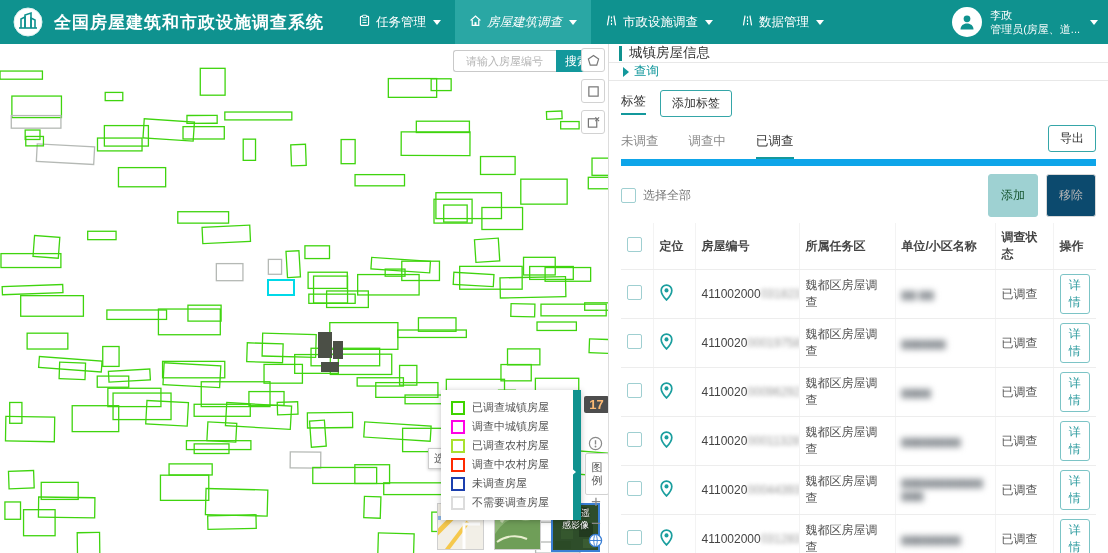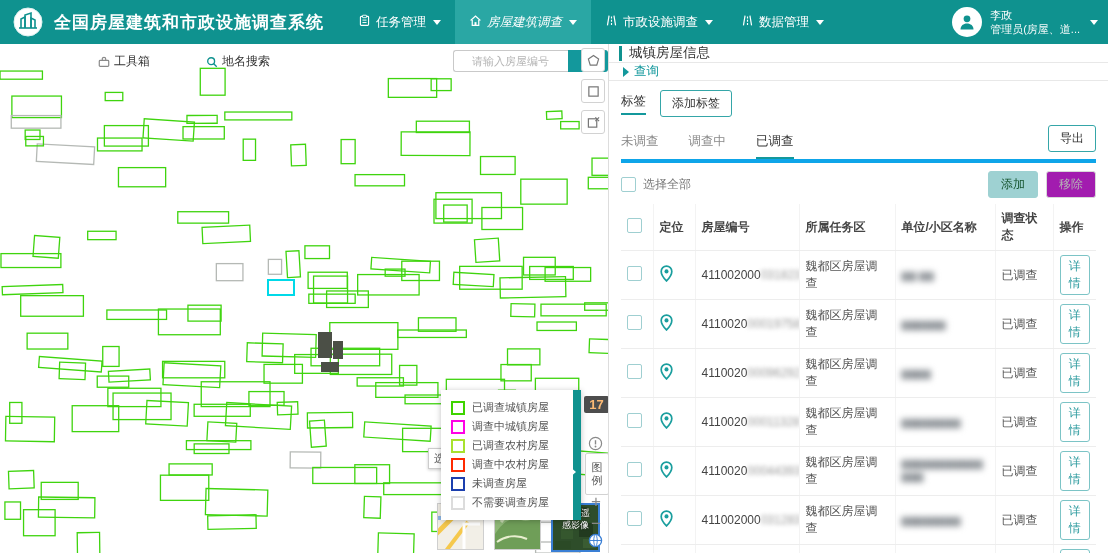--- a/index.html
+++ b/index.html
@@ -21,21 +21,21 @@
   .map{position:relative;width:608px;flex:0 0 608px;border-right:1px solid #ddd;background:#fff;overflow:hidden;}
   .map svg.canvas{position:absolute;left:0;top:0;}
   
   .map-topbar{position:absolute;top:9px;left:0;width:100%;display:flex;align-items:center;z-index:5;}
   .mt{display:flex;align-items:center;gap:4px;color:#333;font-size:12px;cursor:pointer;background:rgba(255,255,255,.0);}
   .mt-toolbox{margin-left:98px;}
   .mt-place{margin-left:56px;}
   .mt-filter{margin-left:216px;}
   .map-search{position:absolute;top:6px;left:453px;display:flex;z-index:5;}
   .map-search input{width:78px;height:20px;border:1px solid #c9c9c9;border-right:none;border-radius:3px 0 0 3px;
-    padding:0 18px;font-size:11px;color:#333;outline:none;font-family:inherit;}
+    padding:0 12px;font-size:11px;color:#333;outline:none;font-family:inherit;}
   .map-search input::placeholder{color:#b5b5b5;}
   .map-search button{height:22px;border:none;background:#13989c;color:#fff;font-size:12px;padding:0 9px;
     border-radius:0 3px 3px 0;cursor:pointer;font-family:inherit;}
   .draw-tools{position:absolute;top:4px;right:3px;display:flex;flex-direction:column;gap:7px;z-index:5;}
   .draw-tools .tool{width:22px;height:22px;background:#fff;border:1px solid #d2d2d2;border-radius:3px;
     display:flex;align-items:center;justify-content:center;cursor:pointer;}
   
   .tooltip-partial{position:absolute;left:428px;top:404px;background:#fff;border:1px solid #ccc;box-shadow:0 1px 3px rgba(0,0,0,.2);
     padding:2px 5px;font-size:11px;color:#555;z-index:5;}
   .legend-pop{position:absolute;left:441px;top:346px;width:122px;background:#fff;border-right:8px solid #0f928f;
@@ -66,30 +66,30 @@
   .p-title-bar{width:3px;height:15px;background:#0f928f;}
   .p-title-text{font-size:13.5px;color:#333;}
   .p-query{display:flex;align-items:center;gap:5px;height:38px;padding-left:14px;border-bottom:1px solid #e8e8e8;
     color:#13989c;font-size:12.5px;cursor:pointer;}
   .q-arrow{width:0;height:0;border-top:5px solid transparent;border-bottom:5px solid transparent;border-left:6px solid #13989c;}
   .p-body{padding:0 12px;position:relative;flex:1;display:flex;flex-direction:column;}
   .tag-row{display:flex;align-items:center;gap:14px;margin-top:9px;}
   .tag-label{font-size:12.5px;color:#333;padding-bottom:3px;border-bottom:2px solid #13989c;cursor:pointer;}
   .btn-outline{background:#fff;border:1px solid #35a6a8;color:#333;font-size:12px;padding:4px 11px;border-radius:3px;
     cursor:pointer;font-family:inherit;}
-  .tabs-row{display:flex;align-items:flex-end;margin-top:10px;border-bottom:4px solid #0ea5e9;position:relative;}
+  .tabs-row{display:flex;align-items:flex-end;margin-top:10px;border-bottom:7px solid #0ea5e9;position:relative;}
   .tab{padding:6px 0 7px;margin-right:30px;font-size:12.5px;color:#8a8a8a;cursor:pointer;border-bottom:2px solid transparent;}
   .tab.active{color:#333;border-bottom:2px solid #13989c;}
   .export-btn{position:absolute;right:0;top:-2px;}
   .select-row{display:flex;align-items:center;margin:8px 0 6px;}
   .cb{width:13px;height:13px;border:1px solid #9fcfd1;border-radius:2px;background:#fff;display:inline-block;cursor:pointer;}
   .select-row .lbl{margin-left:7px;color:#777;font-size:12px;}
   .select-actions{margin-left:auto;display:flex;gap:8px;}
   .btn-add{background:#9ed1d2;border:1px solid #9ed1d2;color:#14532d;font-size:12px;padding:4px 12px;border-radius:3px;cursor:pointer;font-family:inherit;}
-  .btn-remove{background:#a21caf;border:1px solid #d9d9d9;color:#b5b5b5;font-size:12px;padding:4px 12px;border-radius:3px;cursor:pointer;font-family:inherit;}
+  .btn-remove{background:#0c4a6e;border:1px solid #d9d9d9;color:#b5b5b5;font-size:12px;padding:12px 12px;border-radius:3px;cursor:pointer;font-family:inherit;}
   table.grid{border-collapse:collapse;width:100%;table-layout:fixed;}
   table.grid th,table.grid td{border-bottom:1px solid #ededed;border-right:1px solid #f3f3f3;
     padding:4px 6px;text-align:left;font-size:12px;color:#555;overflow:hidden;}
   table.grid th{color:#444;font-weight:bold;padding:6px 6px;}
   table.grid th:last-child,table.grid td:last-child{border-right:none;}
   table.grid tr.body-row{height:26px;}
   .idtxt{color:#444;}
   .blurred{filter:blur(2px);color:#9a9a9a;}
   .redact{filter:blur(3px);color:#8d9297;font-size:9px;letter-spacing:.5px;line-height:1.4;display:inline-block;
     max-width:92px;word-break:break-all;white-space:normal;}
@@ -299,43 +299,20 @@
         <rect x="87.68826100626029" y="187.26864818576723" width="28.374940156005323" height="8.378681021742523" fill="none" stroke="#3fd40e" stroke-width="1.3"></rect>
         <rect x="357.1566102351062" y="333.7589812409133" width="46.255965491291136" height="8.27925319597125" fill="none" stroke="#3fd40e" stroke-width="1.3"></rect>
         <rect x="371.25291174976155" y="215.39579752087593" width="58.8733678185381" height="11.487362639047205" fill="none" stroke="#3fd40e" stroke-width="1.3" transform="rotate(3.9484015388879925 400.6895956590306 221.13947884039953)"></rect>
         <rect x="118.46793888602406" y="123.6073661101982" width="47.17730139940977" height="19.17680283356458" fill="none" stroke="#3fd40e" stroke-width="1.3"></rect>
         <rect x="318" y="288" width="14" height="26" fill="#4b4f46"></rect>
         <rect x="333" y="297" width="10" height="18" fill="#4b4f46"></rect>
         <rect x="321" y="318" width="18" height="10" fill="#4b4f46"></rect>
         <rect x="268" y="236" width="26" height="15" fill="none" stroke="#00d9e8" stroke-width="2"></rect>
       </svg>
 
-    <div class="map-topbar">
-      <div class="mt mt-toolbox">
-        <svg width="12" height="12" viewBox="0 0 14 14">
-          <rect x="1.5" y="5" width="11" height="7" rx="1" fill="none" stroke="#8a8a8a" stroke-width="1.4"></rect>
-          <path d="M5 5V3.5a2 2 0 014 0V5" fill="none" stroke="#8a8a8a" stroke-width="1.4"></path>
-        </svg>
-        <span>工具箱</span>
-      </div>
-      <div class="mt mt-place">
-        <svg width="12" height="12" viewBox="0 0 14 14">
-          <circle cx="6" cy="6" r="4" fill="none" stroke="#0f928f" stroke-width="1.6"></circle>
-          <path d="M9 9l3.5 3.5" stroke="#0f928f" stroke-width="1.6"></path>
-        </svg>
-        <span>地名搜索</span>
-      </div>
-      <div class="mt mt-filter">
-        <svg width="13" height="13" viewBox="0 0 14 14">
-          <rect x="0.7" y="0.7" width="12.6" height="12.6" rx="2" fill="#3a9bd5"></rect>
-          <path d="M3.3 4h7.4L8 7.4v3.2L6 9.2V7.4z" fill="#fff"></path>
-        </svg>
-        <span>筛选</span>
-      </div>
-    </div>
 
     <div class="map-search">
       <input type="text" placeholder="请输入房屋编号" style="">
       <button>搜索</button>
     </div>
 
     <div class="draw-tools">
       <div class="tool">
         <svg width="13" height="13" viewBox="0 0 14 14">
             <polygon points="7,1.5 12.5,5.5 10.5,12 3.5,12 1.5,5.5" fill="none" stroke="#777" stroke-width="1.3"></polygon>

